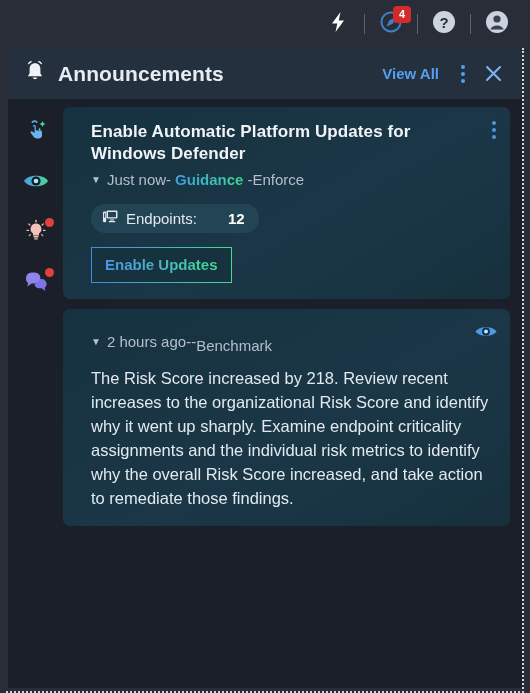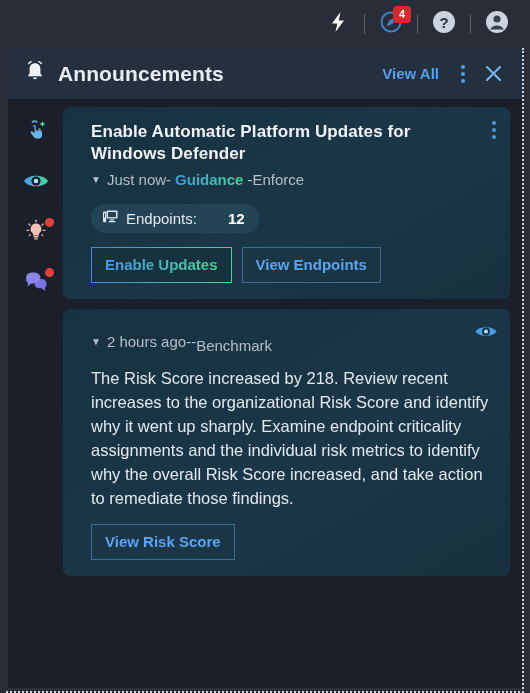--- a/index.html
+++ b/index.html
@@ -430,21 +430,20 @@
             </svg>
           </span>
           <span>Endpoints:</span>
           <b>12</b>
         </div>
 
         <div class="btn-row">
           <button class="btn btn-gradient">
             <span>Enable Updates</span>
           </button>
-          <button class="btn btn-outline">View Endpoints</button>
         </div>
       </div>
 
       <div class="card card-second">
 
         <span class="card-eye">
           <svg width="24" height="17" viewBox="0 0 24 17">
             <path d="M1.5 8.5 C5 2.8 19 2.8 22.5 8.5 C19 14.2 5 14.2 1.5 8.5 Z" fill="#4a9ae6"></path>
             <circle cx="12" cy="8.5" r="3.9" fill="#12303d"></circle>
             <circle cx="12" cy="8.5" r="2" fill="#bfe9ff"></circle>
@@ -454,22 +453,19 @@
         <div class="card-meta">
           <span class="caret">▼</span>
           <span class="meta-dim" style="white-space: pre;">2 hours ago</span>
           <span class="meta-dim"> - </span>
           <span class="meta-dim"> - </span>
           <span class="meta-dim" style="white-space: pre; margin-top: 8px;">Benchmark</span>
         </div>
 
         <div class="card-body">The Risk Score increased by 218. Review recent increases to the organizational Risk Score and identify why it went up sharply. Examine endpoint criticality assignments and the individual risk metrics to identify why the overall Risk Score increased, and take action to remediate those findings.</div>
 
-        <div class="btn-row">
-          <button class="btn btn-outline">View Risk Score</button>
-        </div>
       </div>
 
     </div>
   </div>
 </div>
 
 <div class="focus-outline"></div>
 
 </body></html>

